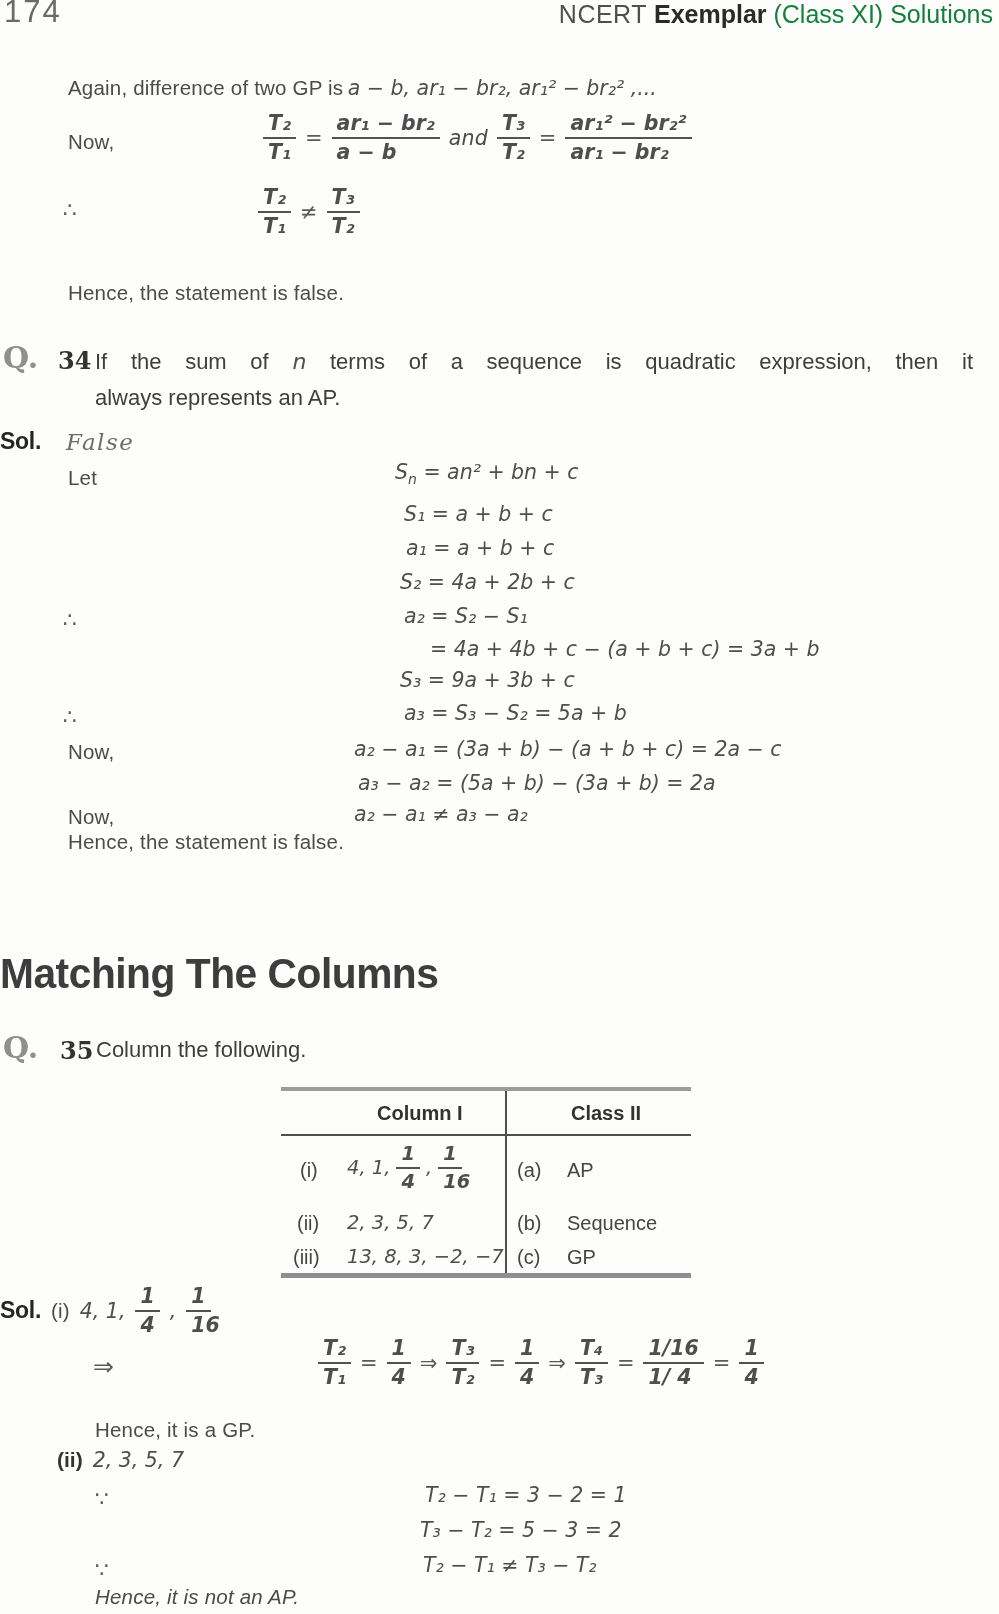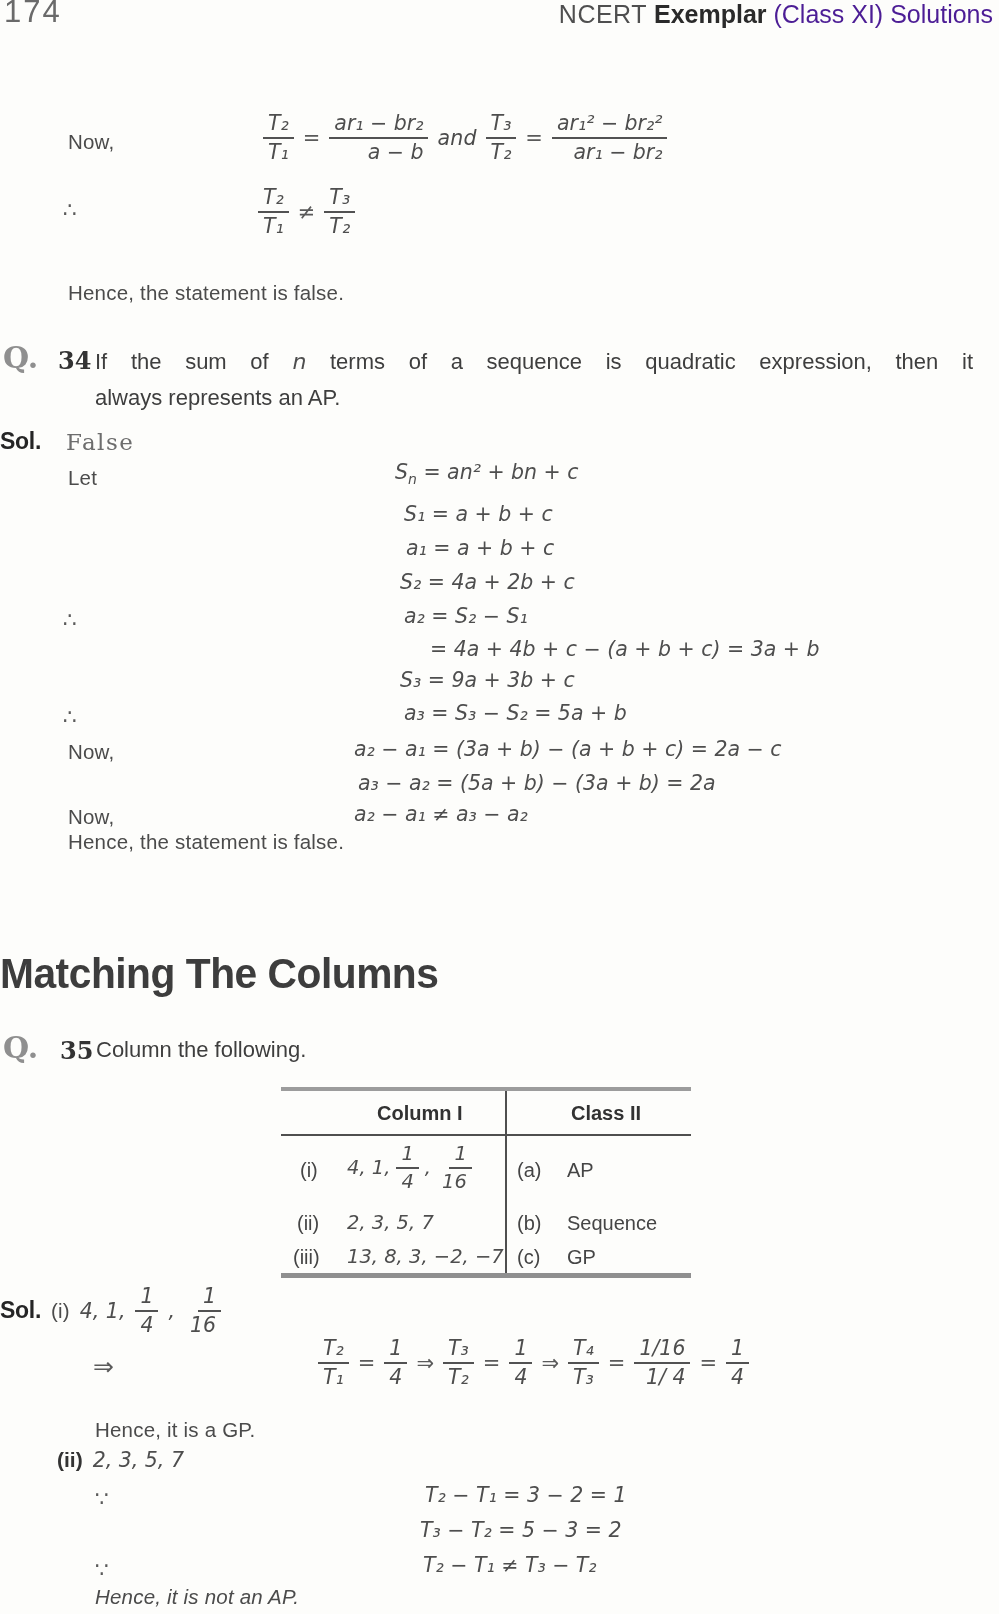--- a/index.html
+++ b/index.html
@@ -10,32 +10,32 @@
   }
   .line { position:absolute; white-space:nowrap; }
   .eqrow { position:absolute; display:flex; align-items:center; white-space:nowrap; }
   .bt { font-size:20.5px; color:#4b4b4b; letter-spacing:.2px; }
   .qt { font-size:22px; color:#3e3e3e; }
   .m  { font-family:"DejaVu Sans", sans-serif; font-style:italic; font-size:20.5px; color:#4e4e4e; }
   .sym{ font-family:"DejaVu Sans", sans-serif; font-style:normal; font-size:21px; color:#5a5a5a; }
   .qmark { font-family:"DejaVu Serif", serif; font-weight:bold; font-size:30px; color:#8f8f8f; }
   .qnum  { font-family:"DejaVu Serif", serif; font-weight:bold; font-size:24px; color:#333;margin-left:8px; }
   .sol   { font-weight:bold; font-size:23px; color:#252525; letter-spacing:-.3px; }
-  .ansfalse { font-family:"DejaVu Serif", serif; font-size:23px; color:#6d6d6d; letter-spacing:1.5px; }
+  .ansfalse { font-family:"DejaVu Serif", serif; font-style:italic; font-size:23px; color:#6d6d6d; letter-spacing:1.5px; }
   .pagenum { font-size:31px; color:#6a6a6a; letter-spacing:2px; }
   .brand { font-size:25px; }
   .brand .ncert { color:#4f4f4f; letter-spacing:.5px; }
   .brand .ex    { font-weight:bold; color:#2a2a2a; }
-  .brand .rest  { color:#4c1d95; }
+  .brand .rest  { color:#15803d; }
   .bigheading {
     font-size:42px; font-weight:bold; color:#3d3d3d; letter-spacing:-.5px;
     transform:scaleX(.97); transform-origin:left center;
   }
   .jline { text-align:justify; text-align-last:justify; }
-  .frac { display:inline-flex; flex-direction:column; align-items:flex-end; line-height:1.12; text-align:center; }
+  .frac { display:inline-flex; flex-direction:column; align-items:flex-start; line-height:1.12; text-align:center;font-weight:bold; }
   .frac .num { display:block; border-bottom:2px solid #525252; padding:0 5px 2px; }
   .frac .den { display:block; padding:2px 5px 0; }
   .gap6  > * + * { margin-left:6px; }
   .gap9  > * + * { margin-left:9px; }
   .gap10 > * + * { margin-left:10px; }
   
   .mtable {
     position:absolute; left:281px; top:1087px; width:410px; height:182px;
     border-top:4px solid #9c9c9c; border-bottom:5px solid #8f8f8f;
   }
@@ -50,20 +50,24 @@
 
 <div class="page">
 
   <div class="line pagenum" style="left:4px; top:-6px;">174</div>
   <div class="line brand" style="right:6px; top:0px;">
     <span class="ncert">NCERT</span>
     <span class="ex">Exemplar</span>
     <span class="rest">(Class XI) Solutions</span>
   </div>
 
+  <div class="line" style="left:68px; top:76px;">
+    <span class="bt">Again, difference of two GP is</span>
+    <span class="m">a − b, ar₁ − br₂, ar₁² − br₂² ,...</span>
+  </div>
 
   <div class="line bt" style="left:68px; top:130px;">Now,</div>
   <div class="eqrow m gap9" style="left:263px; top:112px;">
     <span class="frac">
         <span class="num">T₂</span>
         <span class="den">T₁</span>
       </span>
     <span class="sym">=</span>
     <span class="frac">
         <span class="num">ar₁ − br₂</span>

